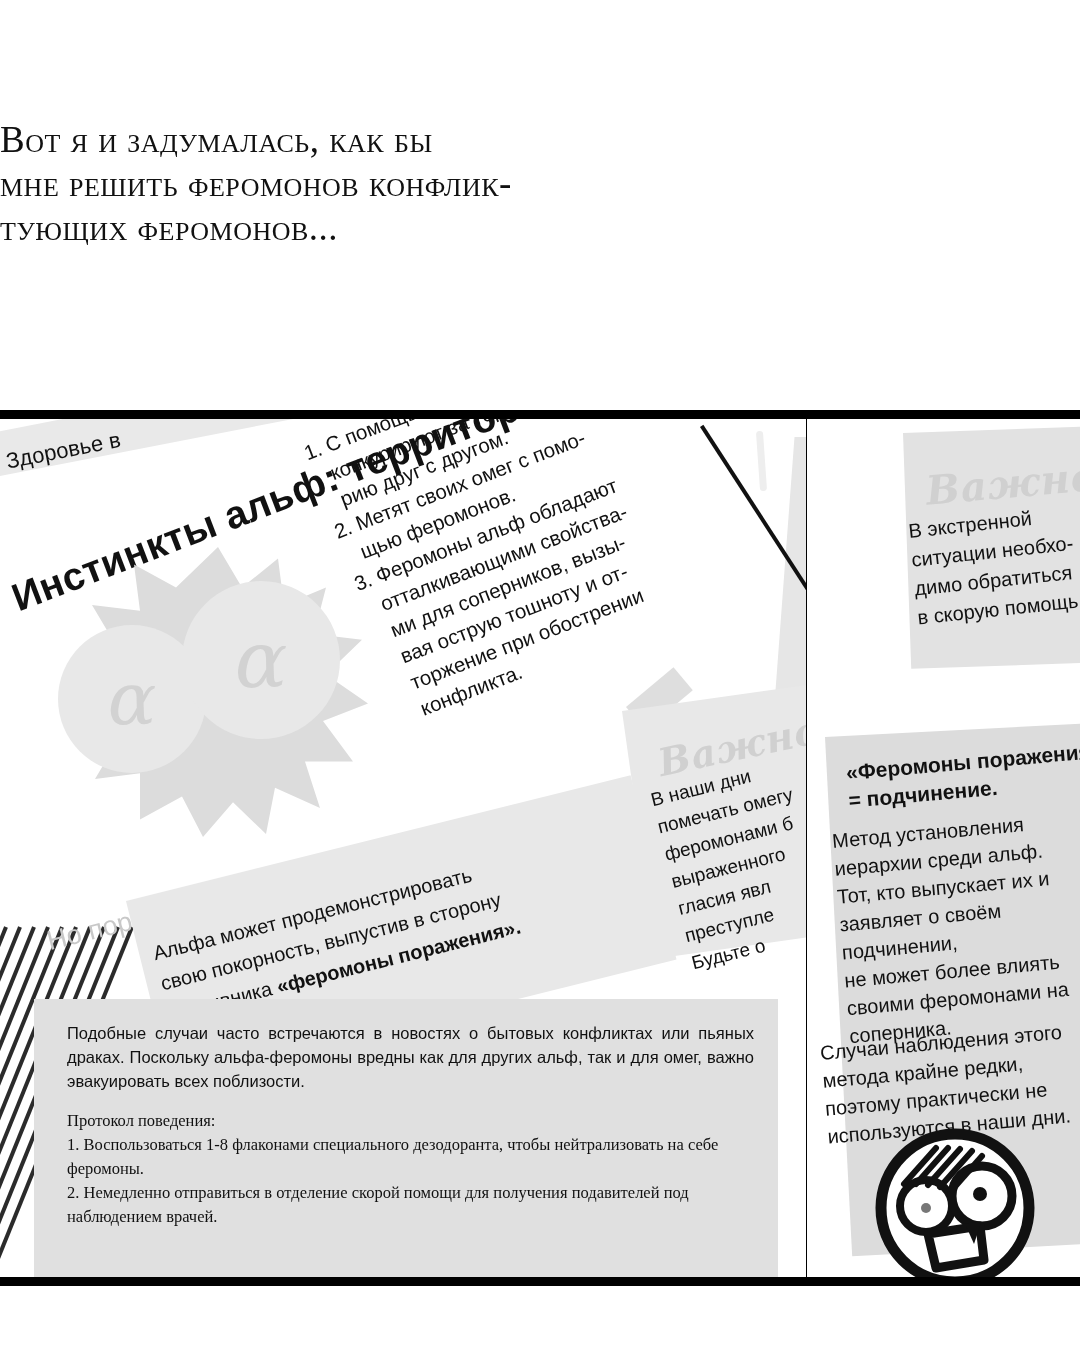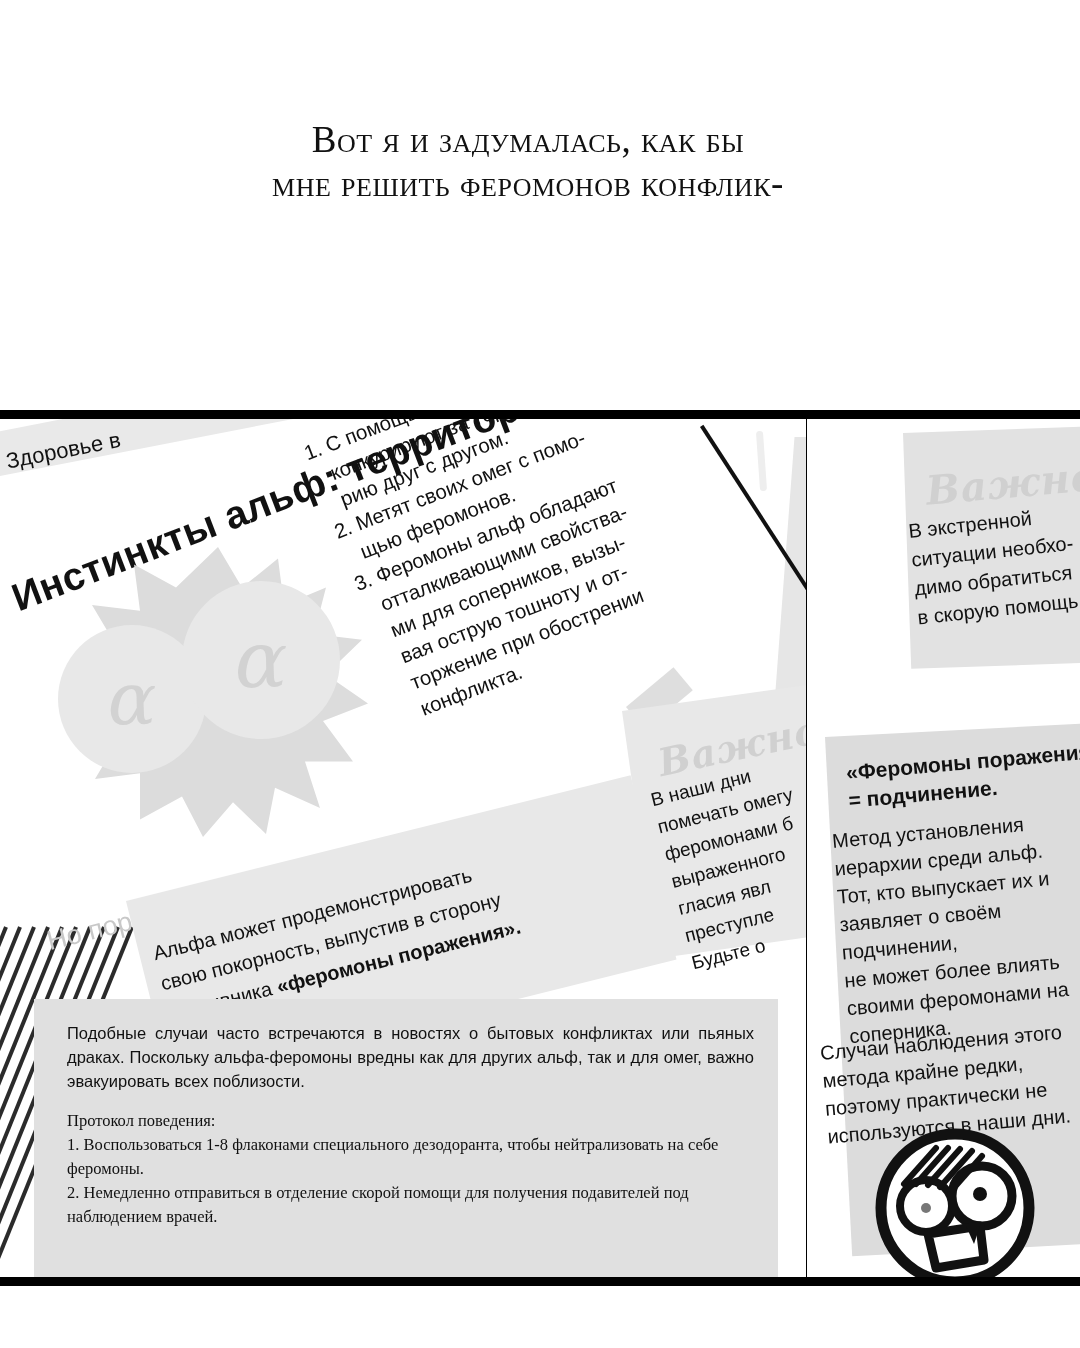--- a/index.html
+++ b/index.html
@@ -14,21 +14,21 @@
     overflow: hidden;
     font-family: "Liberation Sans", sans-serif;
   }
 
   
   .title-block {
     position: absolute;
     left: 0;
     top: 118px;
     width: 1056px;
-    text-align: center;
+    text-align: left;
     font-family: "Liberation Serif", serif;
     font-variant: small-caps;
     font-size: 37px;
     line-height: 44px;
     letter-spacing: 0.5px;
     color: #111;
   }
   .title-line { display: block; white-space: nowrap; }
 
   
@@ -359,20 +359,21 @@
     left: 55px; top: 707px;
     width: 186px; height: 160px;
   }
 </style>
 </head>
 <body>
 
 <div class="title-block">
   <span class="title-line">Вот я и задумалась, как бы</span>
   <span class="title-line">мне решить феромонов конфлик-</span>
+  <span class="title-line">тующих феромонов...</span>
 </div>
 
 <div class="panel-area">
 
   <div class="panel-topbar"></div>
   <div class="panel-bottombar"></div>
   <div class="panel-divider-v"></div>
 
   <div class="left-panel">
 

